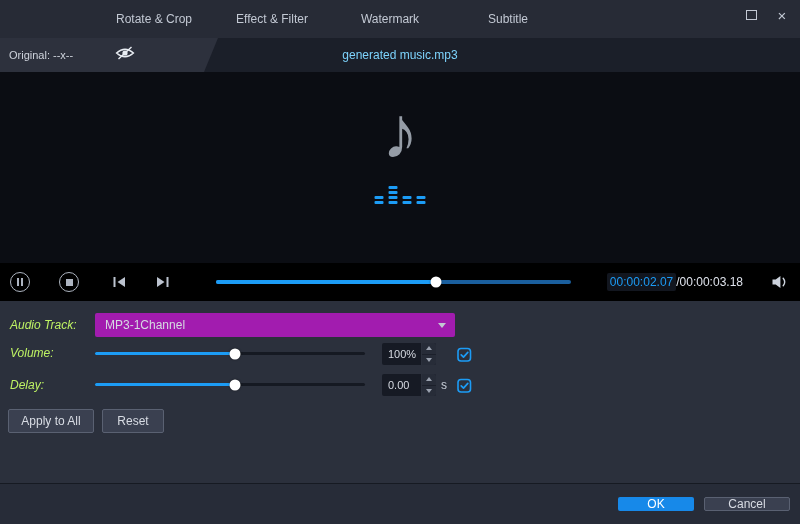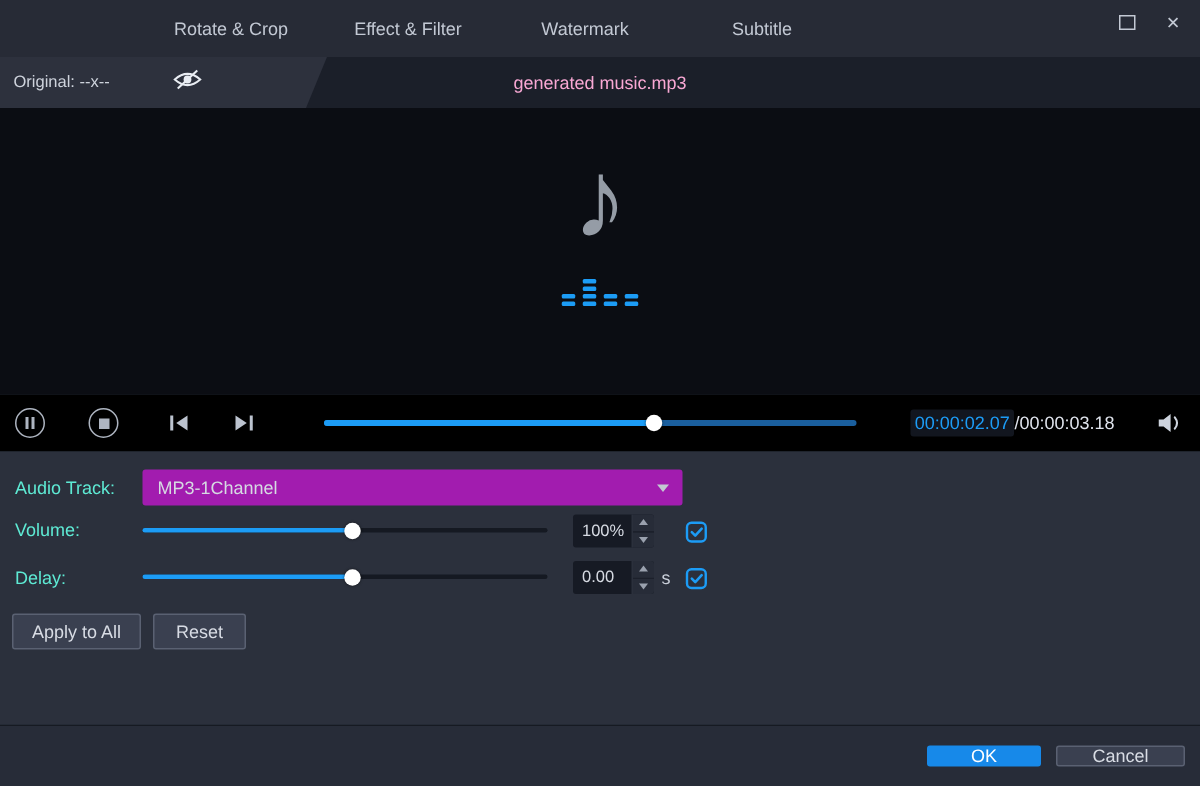--- a/index.html
+++ b/index.html
@@ -25,21 +25,21 @@
   .infobar{height:34px;background:#1b1f29;position:relative;flex:none;}
   .info-left{position:absolute;left:0;top:0;height:34px;width:218px;background:#2d313d;
     clip-path:polygon(0 0,100% 0,calc(100% - 14px) 100%,0 100%);
     display:flex;align-items:center;padding-left:9px;box-sizing:border-box;}
   .info-left .res-label{font-size:11px;color:#ced3dc;}
   .eye-btn{margin-left:42px;display:flex;align-items:center;cursor:pointer;}
   .info-right{position:absolute;right:0;top:0;height:34px;width:152px;background:#2d313d;
     clip-path:polygon(14px 0,100% 0,100% 100%,0 100%);
     display:flex;align-items:center;justify-content:flex-end;padding-right:10px;box-sizing:border-box;}
   .info-right .res-label{font-size:11px;color:#ced3dc;}
-  .info-title{position:absolute;left:0;right:0;top:0;text-align:center;line-height:34px;font-size:12px;color:#f9a8d4;}
+  .info-title{position:absolute;left:0;right:0;top:0;text-align:center;line-height:34px;font-size:12px;color:#7dd3fc;}
 
   
   .preview{height:191px;background:#0b0d13;position:relative;flex:none;}
   .note-glyph{position:absolute;left:50%;transform:translateX(-50%);top:18px;font-size:74px;color:#959ca6;}
   .equalizer{position:absolute;left:50%;transform:translateX(-50%);top:114px;display:flex;align-items:flex-end;gap:5px;}
   .eq-col{display:flex;flex-direction:column;gap:2px;}
   .eq-bar{width:9px;height:3px;background:var(--accent,#1c9cf6);border-radius:1px;}
 
   
   .playerbar{height:38px;background:#000000;display:flex;align-items:center;padding:0 10px;box-sizing:border-box;flex:none;gap:20px;}
@@ -53,21 +53,21 @@
   .slider-thumb{position:absolute;left:var(--p,50%);top:50%;transform:translate(-50%,-50%);width:11px;height:11px;background:#ffffff;border-radius:50%;box-shadow:0 0 2px rgba(0,0,0,.6);cursor:pointer;}
   .progress{flex:1;height:4px;background:#1a5f9e;margin:0 16px 0 22px;}
 
   .time{font-size:12px;white-space:nowrap;margin-right:8px;flex:none;}
   .time-current{color:var(--accent,#1c9cf6);background:#12161f;padding:2px 3px;border-radius:2px;}
   .time-rest{color:#dfe3ec;}
   .speaker-btn{display:flex;align-items:center;cursor:pointer;flex:none;}
 
   
   .panel{height:182px;background:#2b303c;position:relative;font-size:12px;flex:none;}
-  .row-label{position:absolute;left:10px;color:#5eead4;}
+  .row-label{position:absolute;left:10px;color:#bef264;font-style:italic;}
   .lbl-track{top:12px;line-height:24px;}
   .lbl-volume{top:44px;line-height:16px;}
   .lbl-delay{top:76px;line-height:16px;}
 
   .dropdown{position:absolute;left:95px;top:12px;width:360px;height:24px;background:#a21caf;border-radius:2px;display:flex;align-items:center;padding:0 10px;box-sizing:border-box;color:#d6dae2;cursor:pointer;}
   .dropdown-arrow{position:absolute;right:9px;top:10px;width:0;height:0;border-left:4px solid transparent;border-right:4px solid transparent;border-top:5px solid #c2c8d2;}
 
   .ctrl-slider{position:absolute;left:95px;width:270px;height:3px;background:#151922;}
   .vol-slider{top:51px;}
   .delay-slider{top:82px;}

